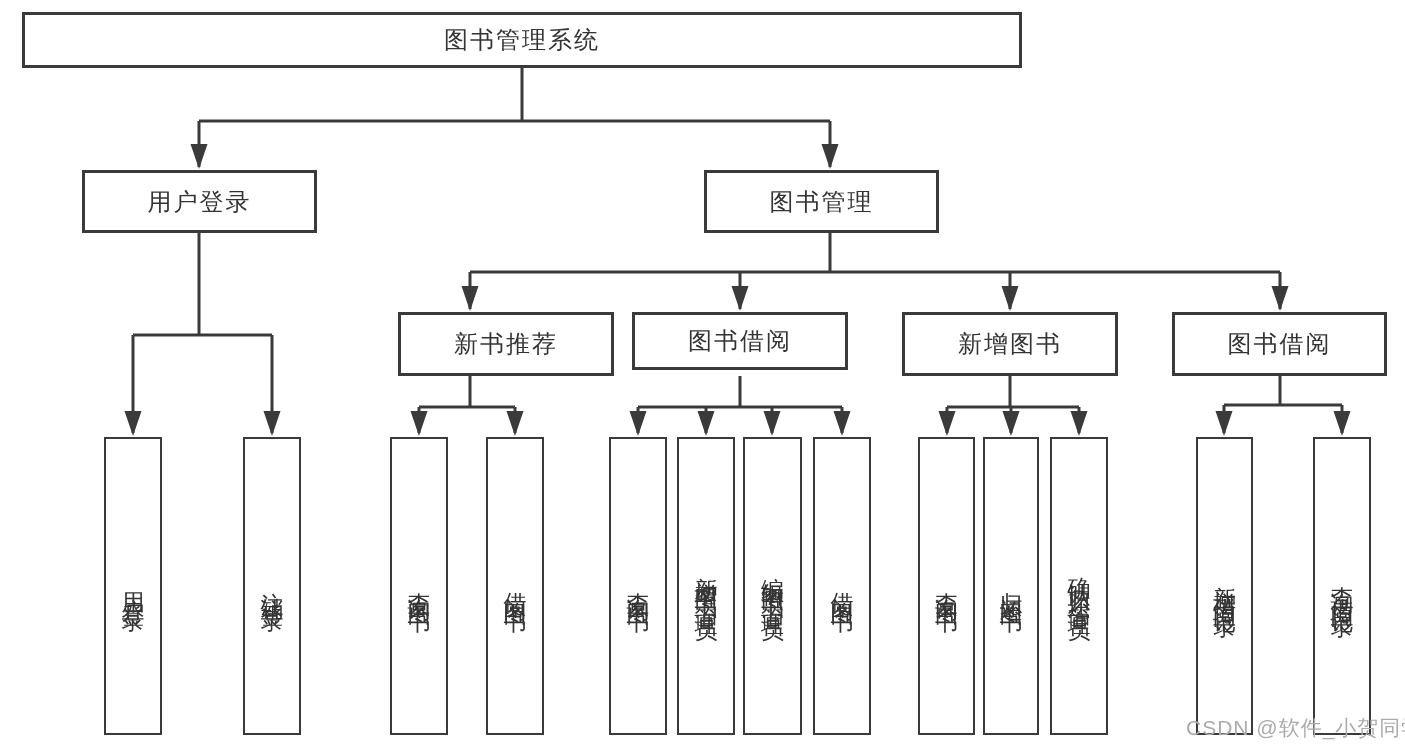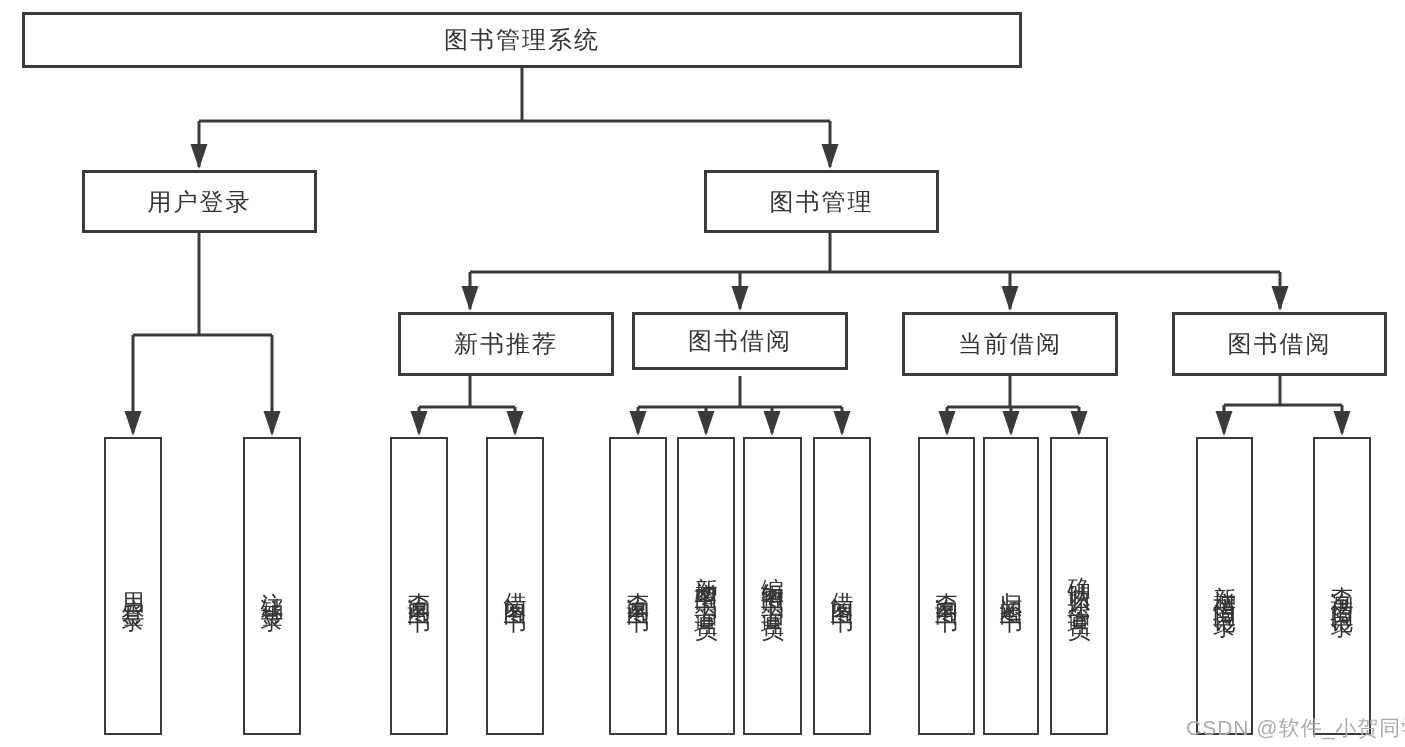--- a/index.html
+++ b/index.html
@@ -92,21 +92,21 @@
     <polygon class="chead" points="1333.5,411 1350.5,411 1342,436"></polygon>
   </svg>
 
   <div class="box hbox" style="left:22px; top:12px; width:1000px; height:56px;">图书管理系统</div>
 
   <div class="box hbox" style="left:82px; top:170px; width:235px; height:63px;">用户登录</div>
   <div class="box hbox" style="left:704px; top:170px; width:235px; height:63px;">图书管理</div>
 
   <div class="box hbox" style="left:362px; top:312px; width:216px; height:64px;margin-left:36px;">新书推荐</div>
   <div class="box hbox" style="left:632px; top:312px; width:216px; height:58px;">图书借阅</div>
-  <div class="box hbox" style="left:902px; top:312px; width:216px; height:64px;">当前借阅</div>
+  <div class="box hbox" style="left:902px; top:312px; width:216px; height:64px;">新增图书</div>
   <div class="box hbox" style="left:1172px; top:312px; width:215px; height:64px;">图书借阅</div>
 
   <div class="box vbox" style="left:104px; top:437px; width:58px; height:298px;">用户登录</div>
   <div class="box vbox" style="left:243px; top:437px; width:58px; height:298px;">注销登录</div>
 
   <div class="box vbox" style="left:390px; top:437px; width:58px; height:298px;">查询图书</div>
   <div class="box vbox" style="left:486px; top:437px; width:58px; height:298px;">借阅图书</div>
 
   <div class="box vbox" style="left:609px; top:437px; width:58px; height:298px;">查询图书</div>
   <div class="box vbox" style="left:677px; top:437px; width:58px; height:298px;">新增图书（管理员）</div>

